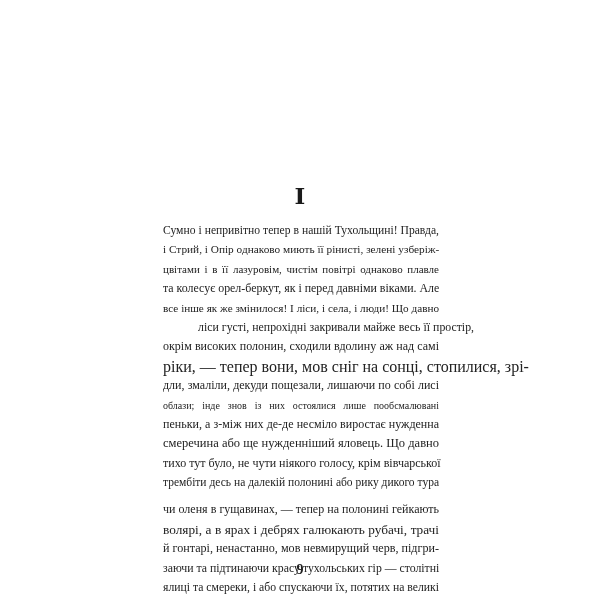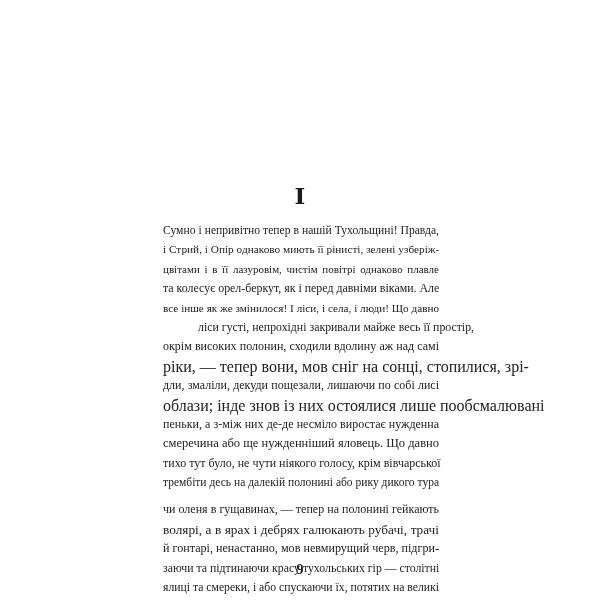--- a/index.html
+++ b/index.html
@@ -73,21 +73,21 @@
   <div class="body-text">
     <span class="line" style="display: block; font-size: 11.6px; width: 276px;">Сумно і непривітно тепер в нашій Тухольщині! Правда,</span>
     <span class="line" style="display: block; font-size: 11.3px; width: 276px;">і Стрий, і Опір однаково миють її рінисті, зелені узберіж-</span>
     <span class="line" style="display: block; font-size: 11px; width: 276px;">цвітами і в її лазуровім, чистім повітрі однаково плавле</span>
     <span class="line" style="display: block; font-size: 11.9px; width: 276px;">та колесує орел-беркут, як і перед давніми віками. Але</span>
     <span class="line" style="display: block; font-size: 11.2px; width: 276px;">все інше як же змінилося! І ліси, і села, і люди! Що давно</span>
     <span class="line" style="display: block; font-size: 11.8px; width: 276px; margin-left: 35px;">ліси густі, непрохідні закривали майже весь її простір,</span>
     <span class="line" style="display: block; font-size: 12px; width: 276px;">окрім високих полонин, сходили вдолину аж над самі</span>
     <span class="line" style="display: block; font-size: 16px; width: 276px;">ріки, — тепер вони, мов сніг на сонці, стопилися, зрі-</span>
     <span class="line" style="display: block; font-size: 12px; width: 276px;">дли, змаліли, декуди пощезали, лишаючи по собі лисі</span>
-    <span class="line" style="display: block; font-size: 16px; width: 276px;">облази; інде знов із них остоялися лише пообсмалювані</span>
+    <span class="line" style="display: block; font-size: 10px; width: 276px;">облази; інде знов із них остоялися лише пообсмалювані</span>
     <span class="line" style="display: block; font-size: 12px; width: 276px;">пеньки, а з-між них де-де несміло виростає нужденна</span>
     <span class="line" style="display: block; font-size: 12.5px; width: 276px;">смеречина або ще нужденніший яловець. Що давно</span>
     <span class="line" style="display: block; font-size: 12px; width: 276px;">тихо тут було, не чути ніякого голосу, крім вівчарської</span>
     <span class="line" style="display: block; font-size: 11.5px; width: 276px;">трембіти десь на далекій полонині або рику дикого тура</span>
     <span class="line" style="display: block; font-size: 12px; width: 276px; margin-top: 8px;">чи оленя в гущавинах, — тепер на полонині гейкають</span>
     <span class="line" style="display: block; font-size: 13.3px; width: 276px;">волярі, а в ярах і дебрях галюкають рубачі, трачі</span>
     <span class="line" style="display: block; font-size: 12.1px; width: 276px;">й гонтарі, ненастанно, мов невмирущий черв, підгри-</span>
     <span class="line" style="display: block; font-size: 11.8px; width: 276px;">заючи та підтинаючи красу тухольських гір — столітні</span>
     <span class="line" style="display: block; font-size: 11.7px; width: 276px;">ялиці та смереки, і або спускаючи їх, потятих на великі</span>
 

